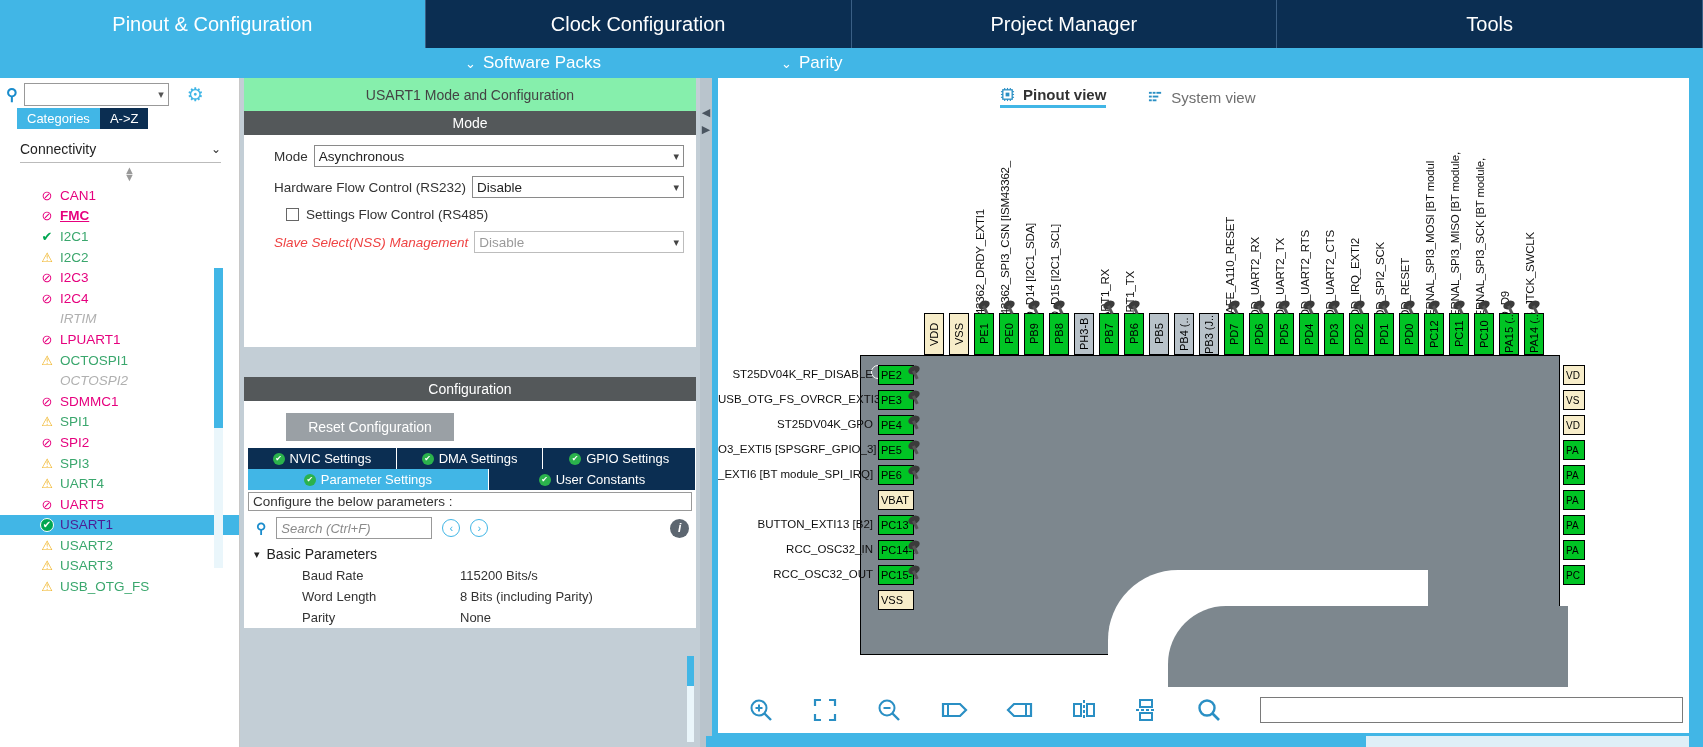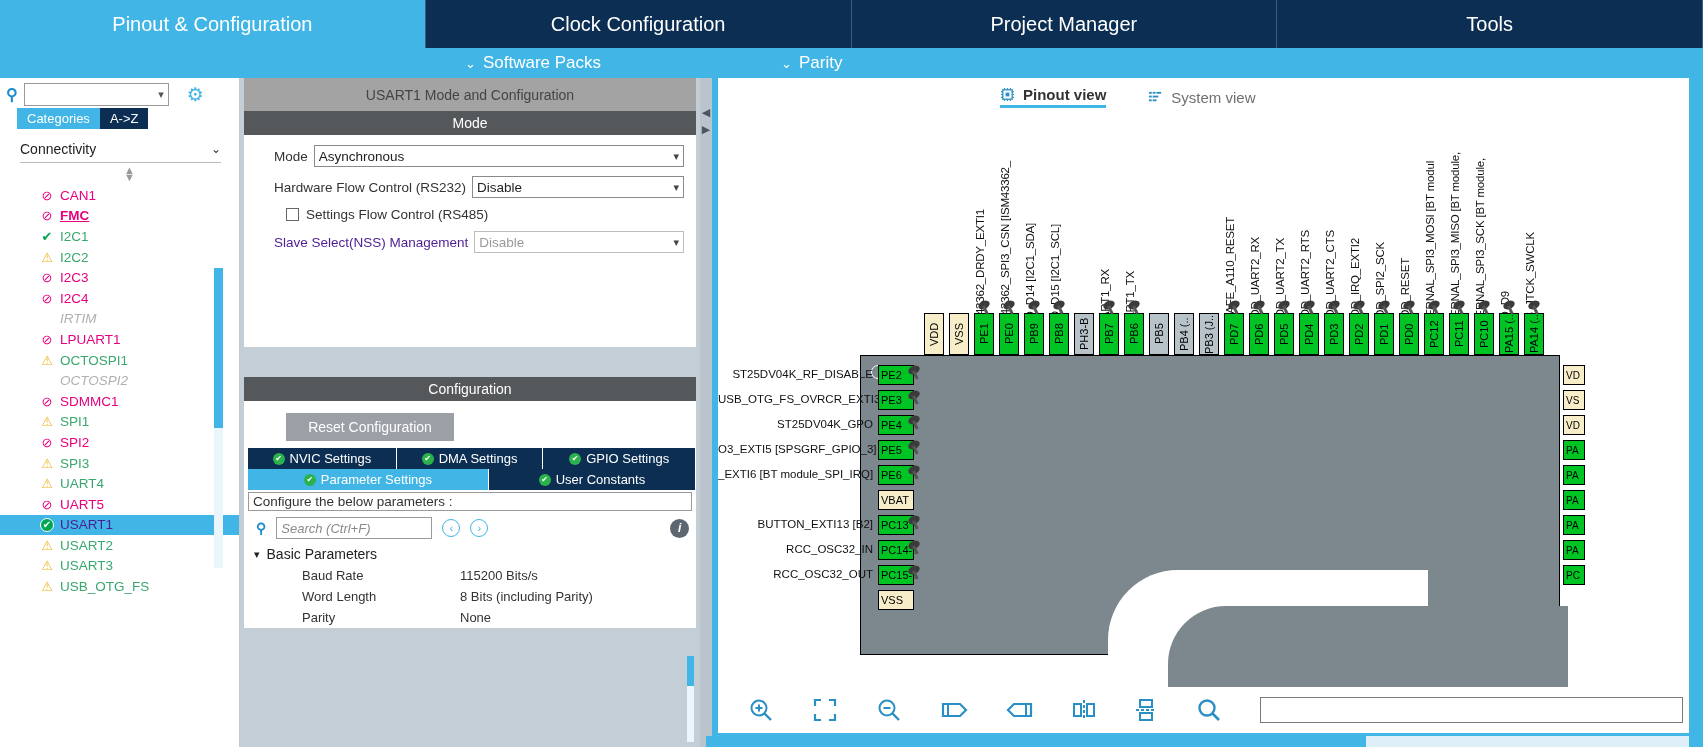--- a/index.html
+++ b/index.html
@@ -156,42 +156,42 @@
   .midinner {
     margin: 0 4px 0 4px;
     background: #ffffff;
     flex: none;
   }
   .panel-title {
     text-align: center;
     font-size: 14px;
     color: #444;
     padding: 9px 0 8px 0;
-    background: #a3a3a3;
+    background: #86efac;
   }
   .section-hdr {
     background: #54585a;
     color: #fff;
     text-align: center;
     font-size: 14px;
     padding: 4px 0;
   }
   .mode-body {
     background: #fff;
     padding: 10px 0 0 0;
     height: 212px;
   }
   .frow {
     display: flex;
     align-items: center;
     padding: 0 12px 0 30px;
     margin-bottom: 9px;
   }
   .flabel { font-size: 13.5px; color: #333; margin-right: 6px; white-space: nowrap; }
-  .flabel.disabled { color: #4c1d95; }
+  .flabel.disabled { color: #ef4444; font-style: italic; }
   .fselect {
     flex: 1;
     height: 22px;
     border: 1px solid #8a8a8a;
     background: #fff;
     display: flex;
     align-items: center;
     padding: 0 4px;
     font-size: 13.5px;
     color: #222;

